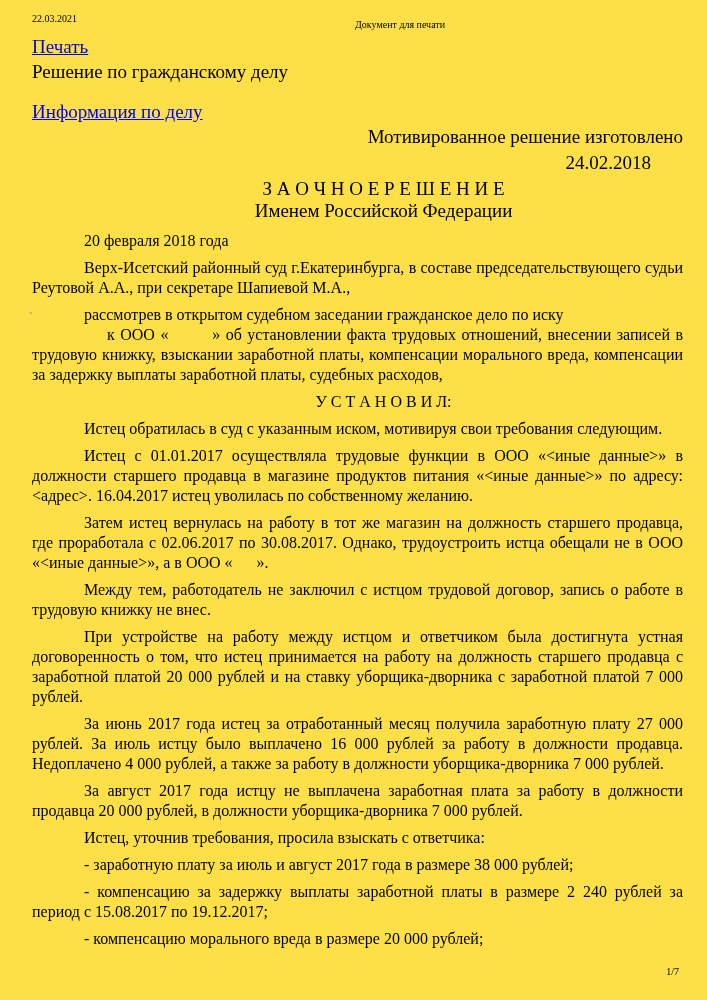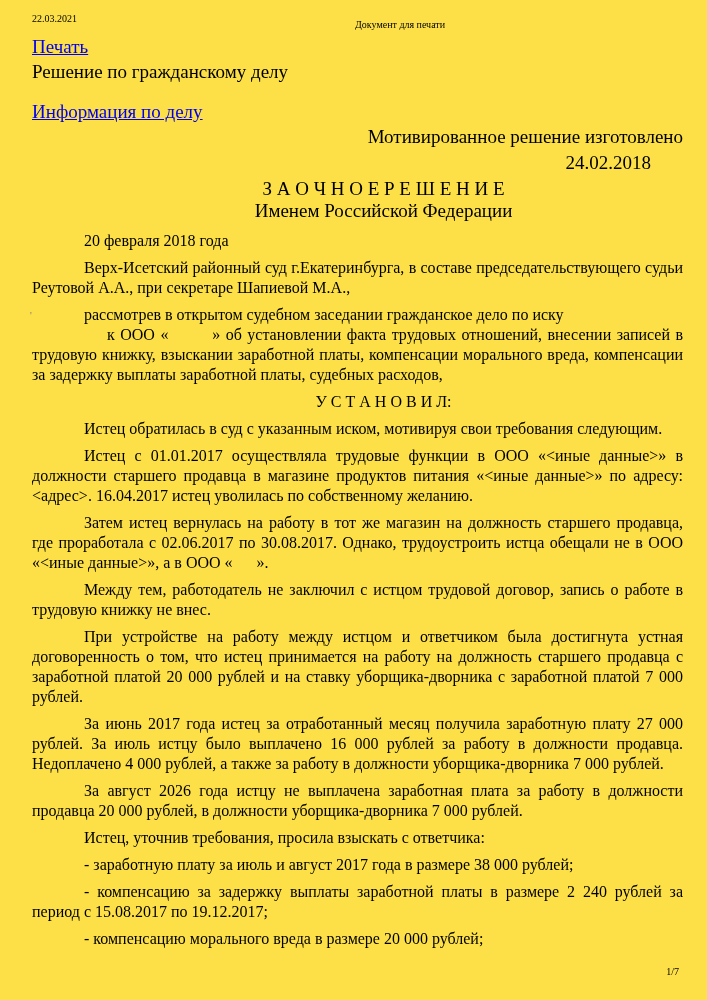--- a/index.html
+++ b/index.html
@@ -82,21 +82,21 @@
         <div class="para">Верх-Исетский районный суд г.Екатеринбурга, в составе председательствующего судьи Реутовой А.А., при секретаре Шапиевой М.А.,</div>
         <div class="para">рассмотрев в открытом судебном заседании гражданское дело по иску</div>
         <div class="para hang">к ООО «&nbsp;&nbsp;&nbsp;&nbsp;&nbsp;&nbsp;&nbsp;&nbsp;» об установлении факта трудовых отношений, внесении записей в трудовую книжку, взыскании заработной платы, компенсации морального вреда, компенсации за задержку выплаты заработной платы, судебных расходов,</div>
         <div class="para center">У С Т А Н О В И Л:</div>
         <div class="para">Истец обратилась в суд с указанным иском, мотивируя свои требования следующим.</div>
         <div class="para">Истец с 01.01.2017 осуществляла трудовые функции в ООО «&lt;иные данные&gt;» в должности старшего продавца в магазине продуктов питания «&lt;иные данные&gt;» по адресу: &lt;адрес&gt;. 16.04.2017 истец уволилась по собственному желанию.</div>
         <div class="para">Затем истец вернулась на работу в тот же магазин на должность старшего продавца, где проработала с 02.06.2017 по 30.08.2017. Однако, трудоустроить истца обещали не в ООО «&lt;иные данные&gt;», а в ООО «&nbsp;&nbsp;&nbsp;&nbsp;&nbsp;&nbsp;».</div>
         <div class="para">Между тем, работодатель не заключил с истцом трудовой договор, запись о работе в трудовую книжку не внес.</div>
         <div class="para">При устройстве на работу между истцом и ответчиком была достигнута устная договоренность о том, что истец принимается на работу на должность старшего продавца с заработной платой 20 000 рублей и на ставку уборщика-дворника с заработной платой 7 000 рублей.</div>
         <div class="para">За июнь 2017 года истец за отработанный месяц получила заработную плату 27 000 рублей. За июль истцу было выплачено 16 000 рублей за работу в должности продавца. Недоплачено 4 000 рублей, а также за работу в должности уборщика-дворника 7 000 рублей.</div>
-        <div class="para">За август 2026 года истцу не выплачена заработная плата за работу в должности продавца 20 000 рублей, в должности уборщика-дворника 7 000 рублей.</div>
+        <div class="para">За август 2017 года истцу не выплачена заработная плата за работу в должности продавца 20 000 рублей, в должности уборщика-дворника 7 000 рублей.</div>
         <div class="para">Истец, уточнив требования, просила взыскать с ответчика:</div>
         <div class="para">- заработную плату за июль и август 2017 года в размере 38 000 рублей;</div>
         <div class="para">- компенсацию за задержку выплаты заработной платы в размере 2 240 рублей за период с 15.08.2017 по 19.12.2017;</div>
         <div class="para">- компенсацию морального вреда в размере 20 000 рублей;</div>
       </div>
   </div>
 
   <span class="artifact">'</span>
   <div class="page-num">1/7</div>
 </div>

